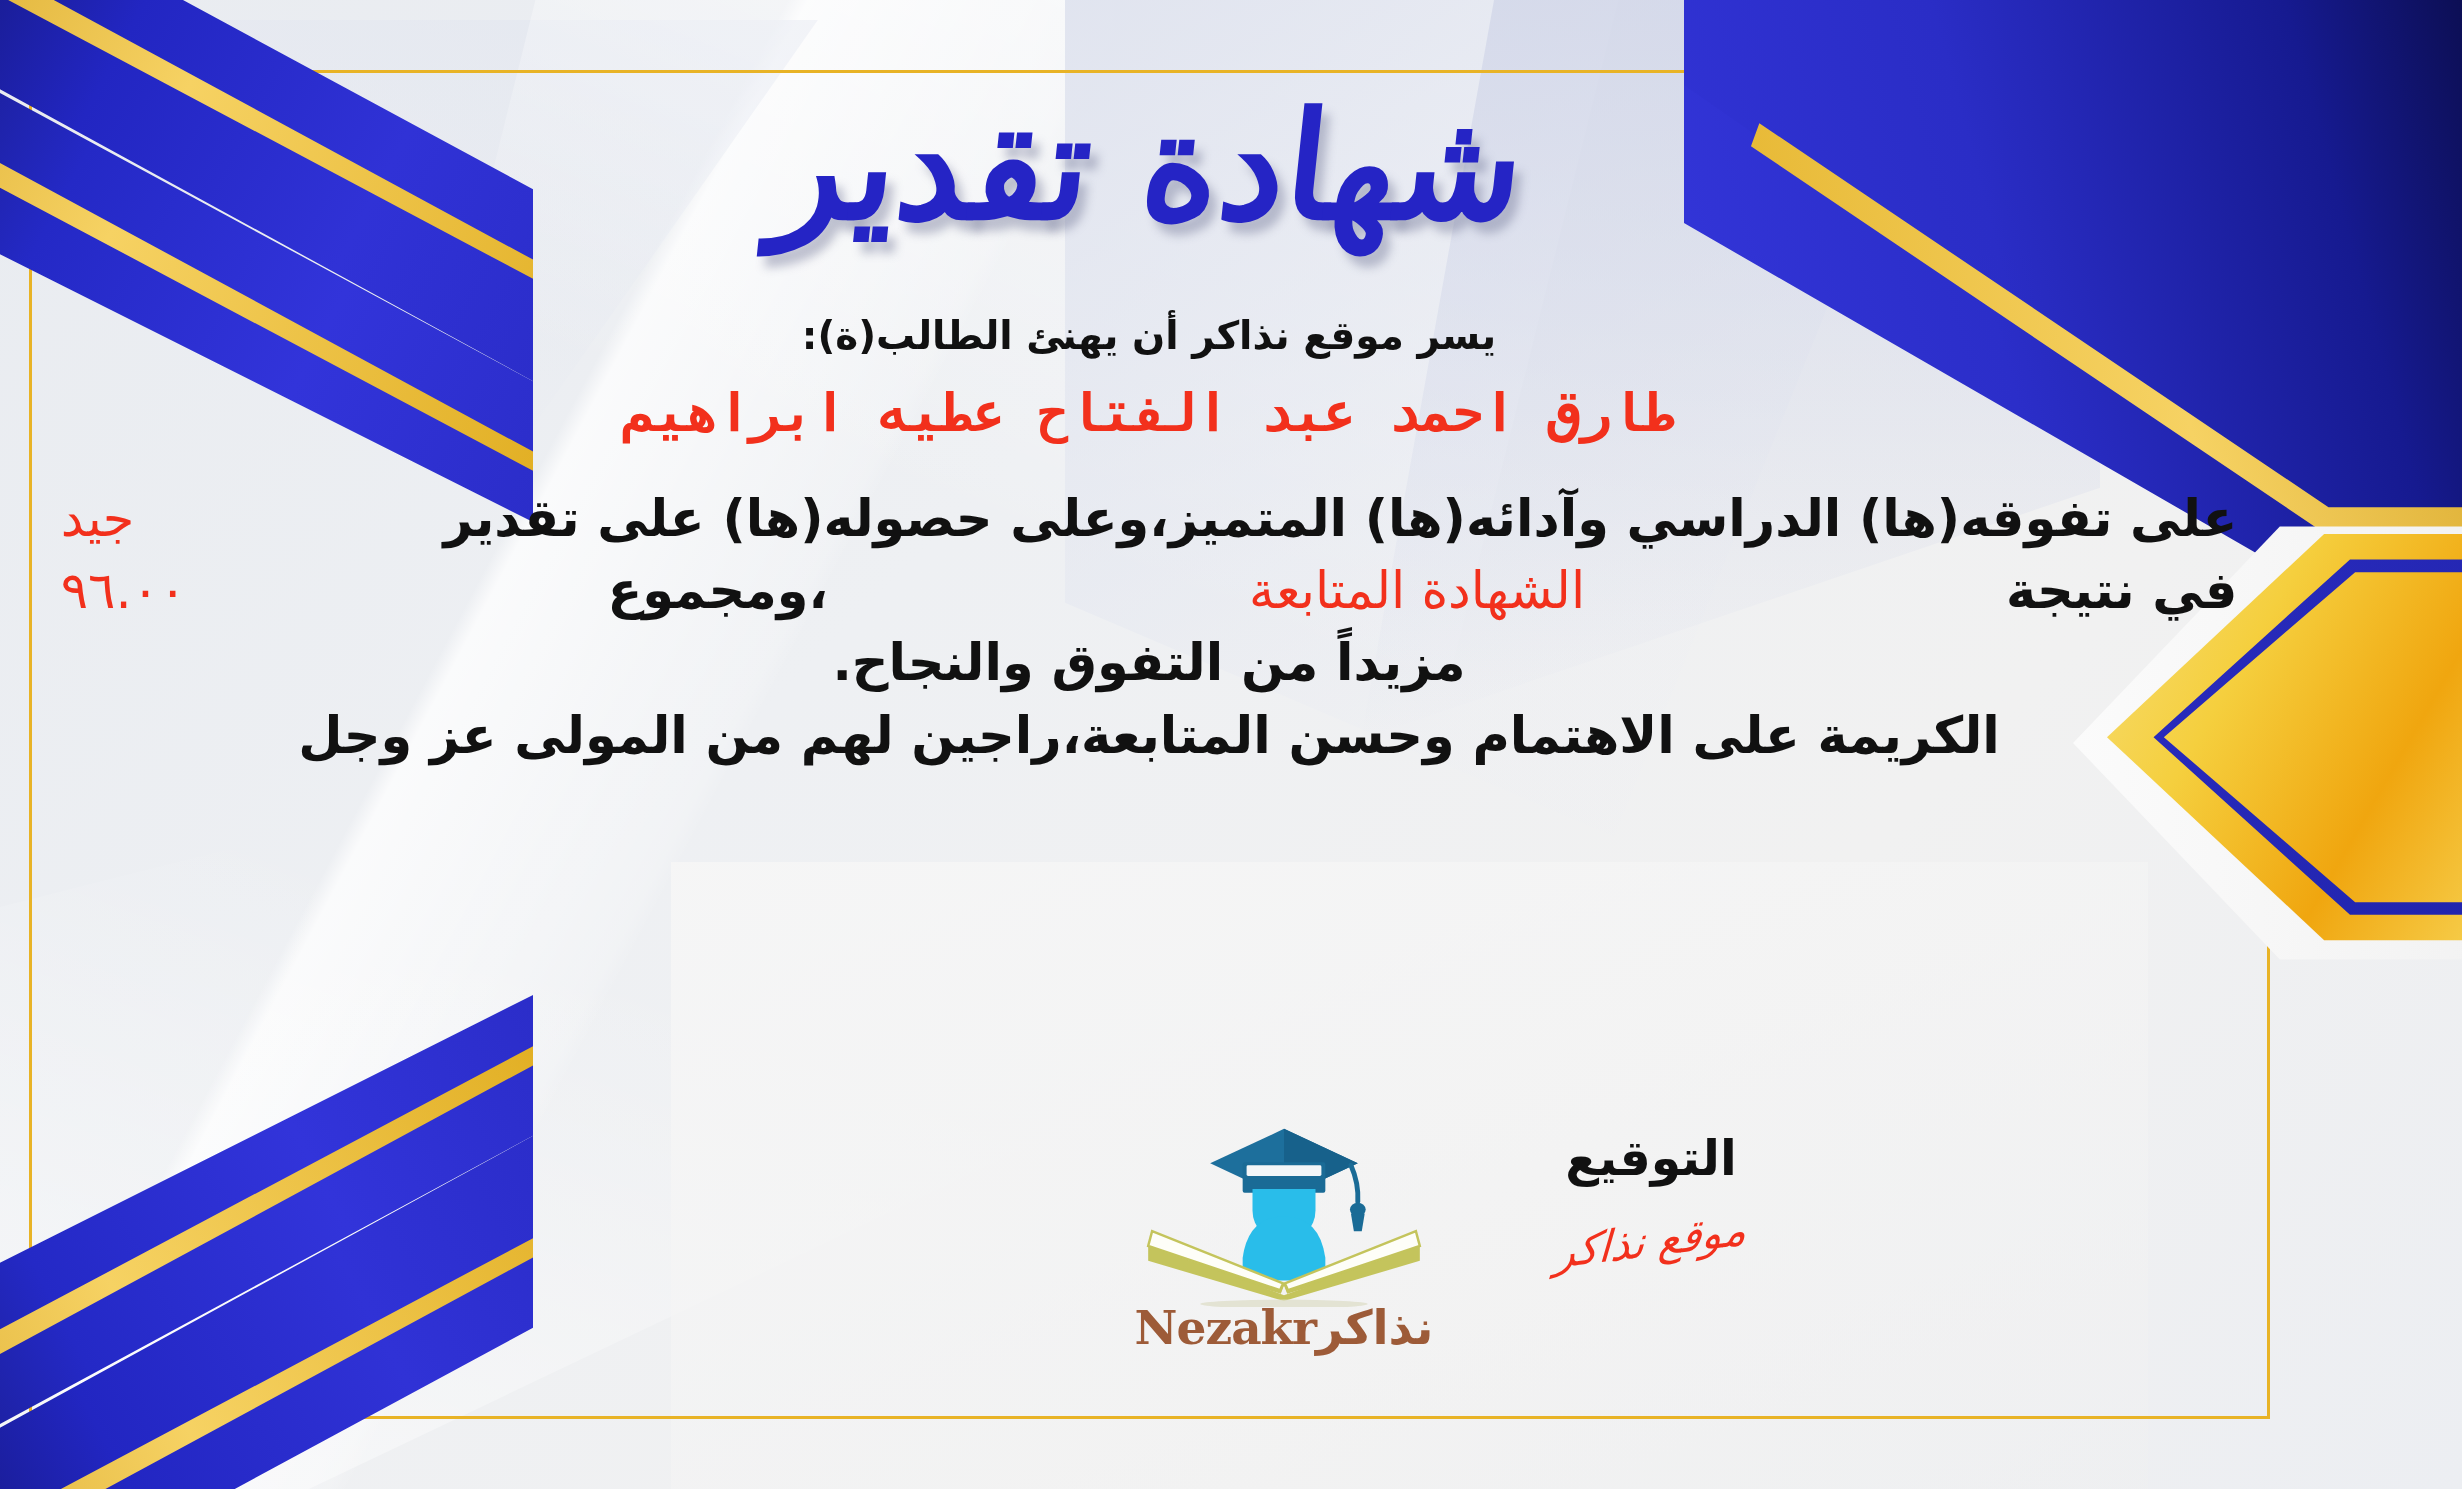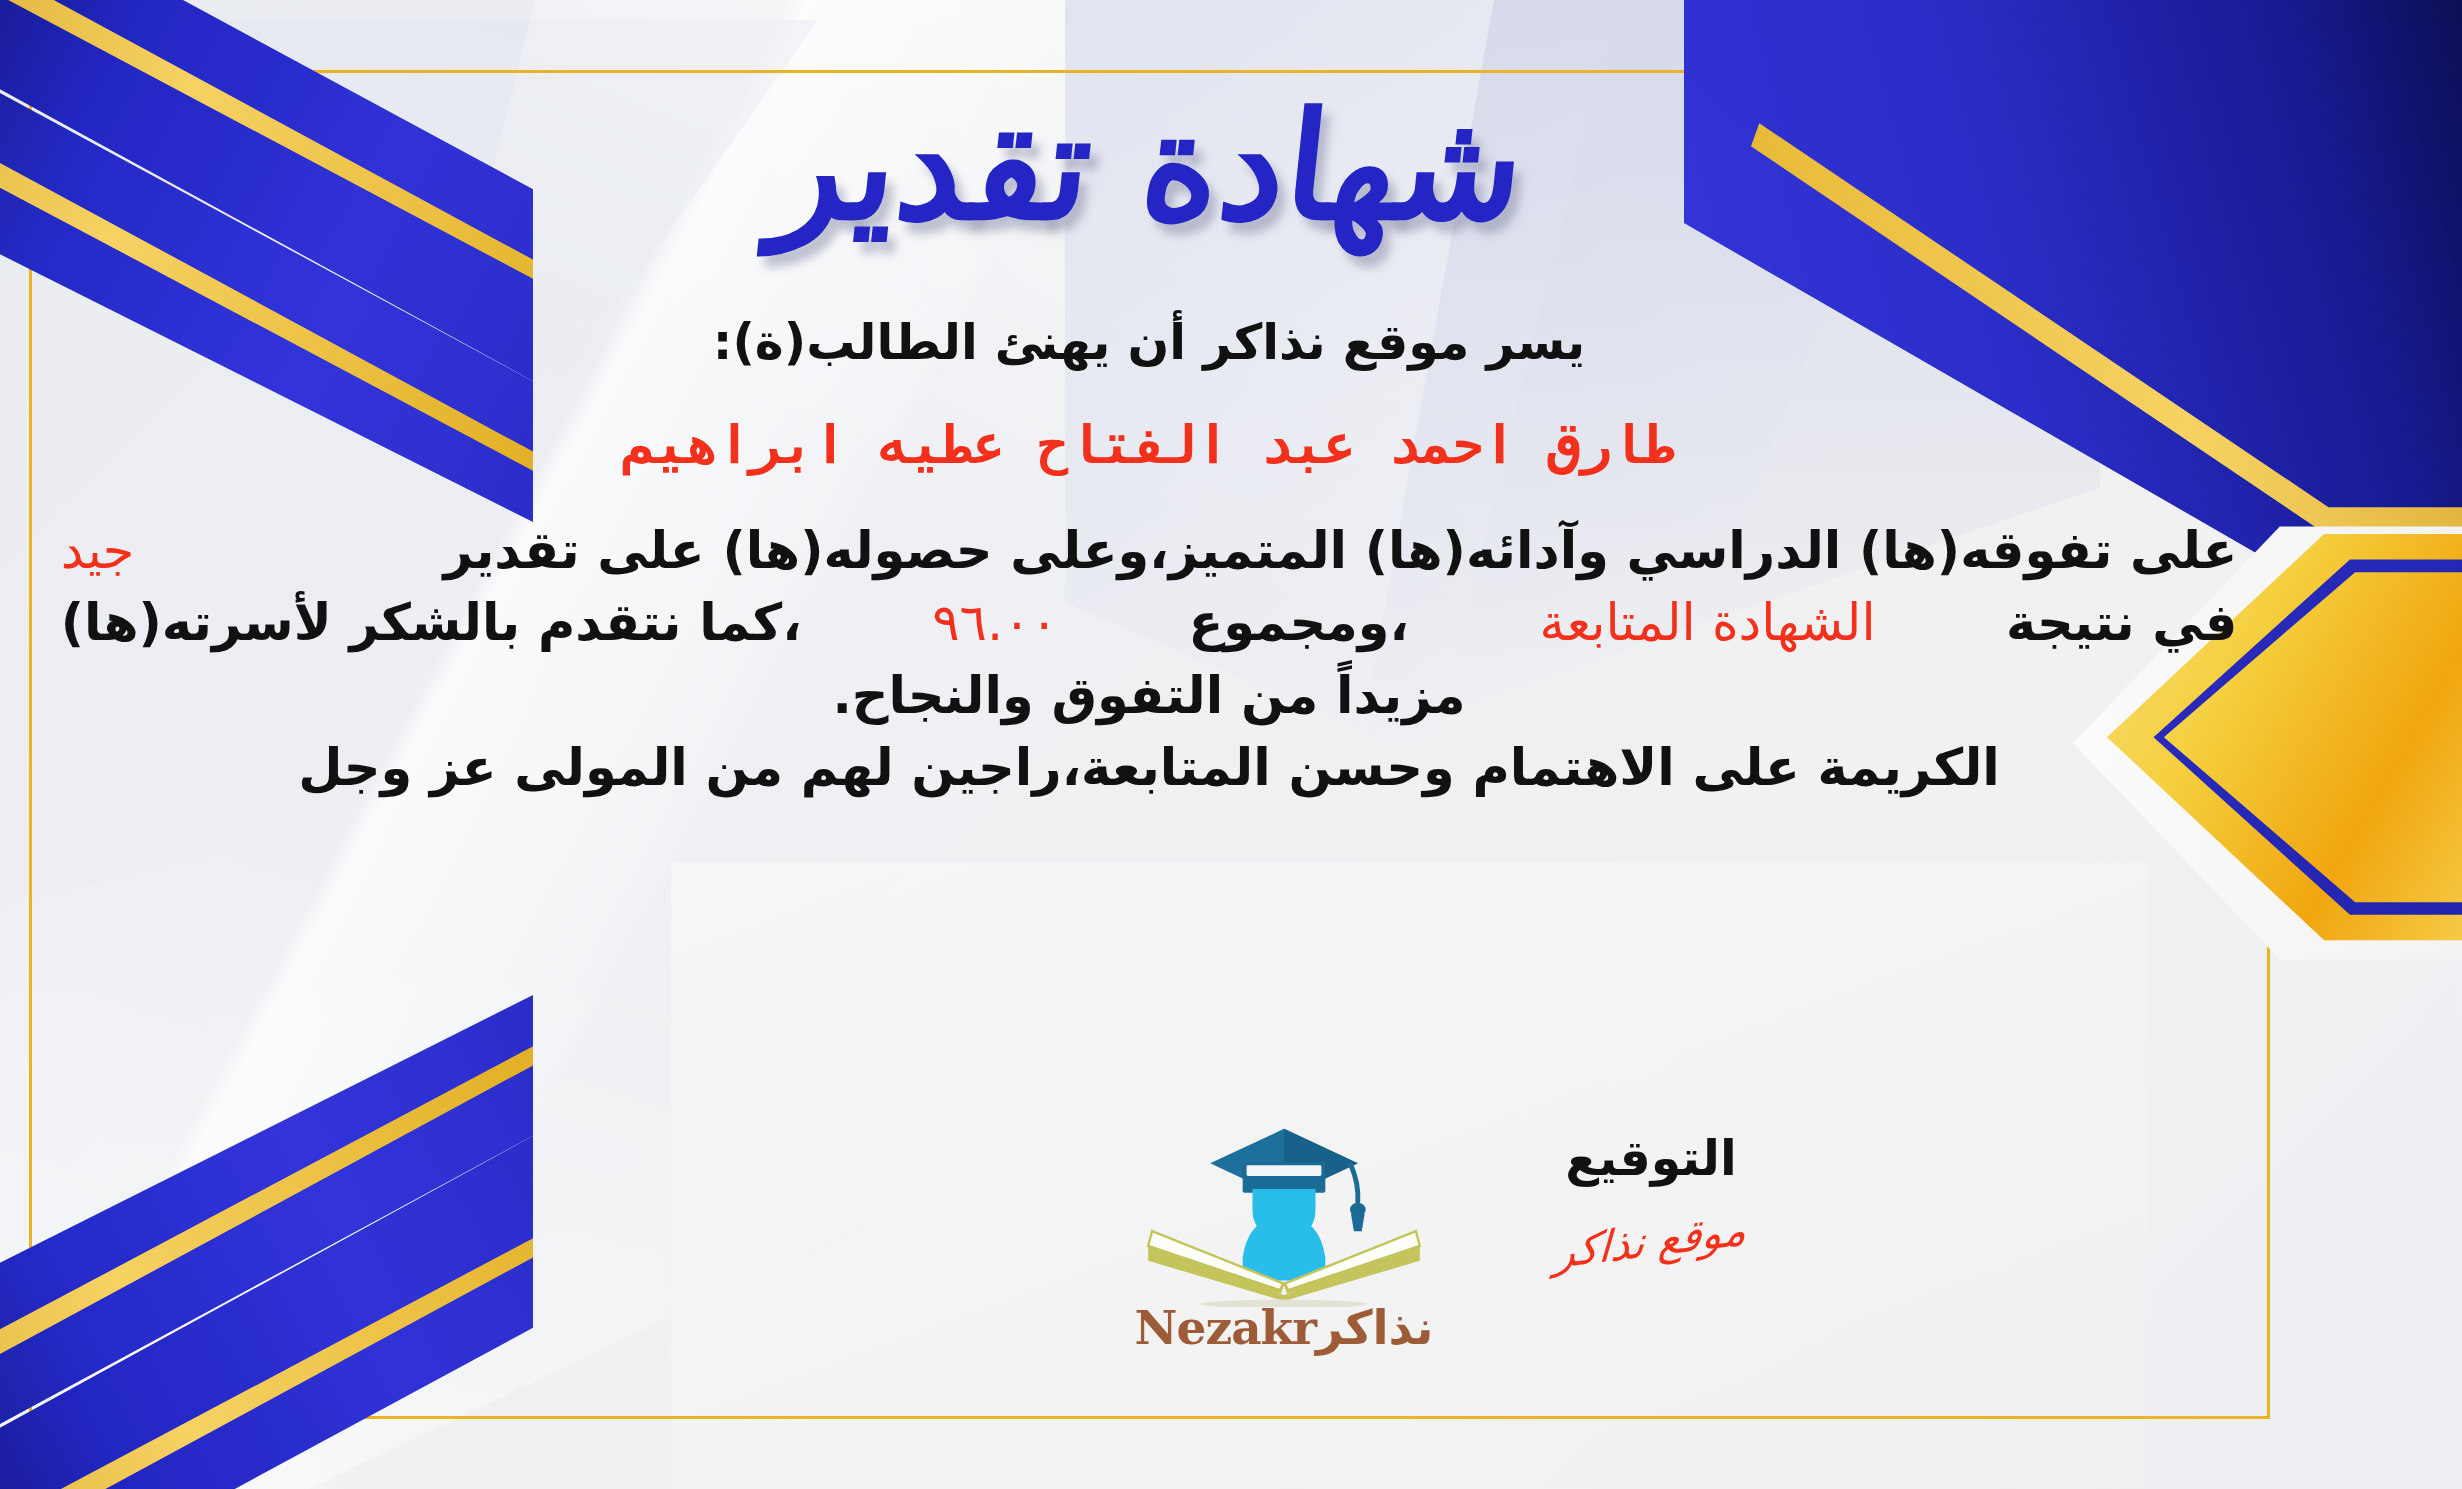--- a/index.html
+++ b/index.html
@@ -211,21 +211,21 @@
 
   .line {
     direction: rtl;
     color: #111111;
     font-size: 51px;
     font-weight: 700;
     line-height: 1.42;
     white-space: nowrap;
   }
 
-  .line-intro { font-size: 49px; margin-bottom: 36px; }
+  .line-intro { font-size: 39px; margin-bottom: 18px; }
 
   .student-name {
     color: #f2301c;
     font-size: 53px;
     font-weight: 700;
     margin-bottom: 36px;
     direction: rtl;
     white-space: nowrap;
     font-family: Liberation Mono, monospace;
   }
@@ -350,21 +350,20 @@
       <div class="line line-justify">
         <span>على تفوقه(ها) الدراسي وآدائه(ها) المتميز،وعلى حصوله(ها) على تقدير</span>
         <span class="hl">جيد</span>
       </div>
 
       <div class="line line-justify">
         <span>في نتيجة</span>
         <span class="hl">الشهادة المتابعة</span>
         <span>،ومجموع</span>
         <span class="hl">٩٦.٠٠</span>
-        <span>،كما نتقدم بالشكر لأسرته(ها)</span>
       </div>
 
       <div class="line">مزيداً من التفوق والنجاح.</div>
 
       <div class="line">الكريمة على الاهتمام وحسن المتابعة،راجين لهم من المولى عز وجل</div>
     </div>
 
     <div class="footer">
 
       <div class="sig-area">

